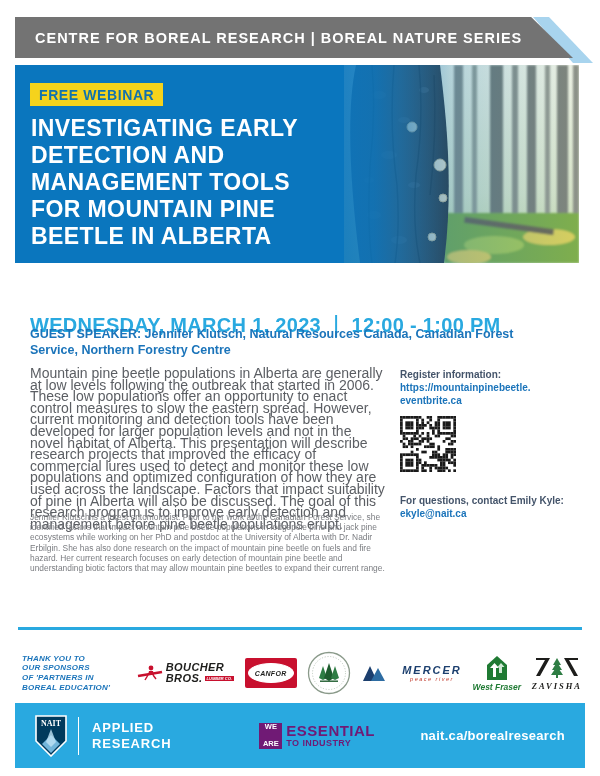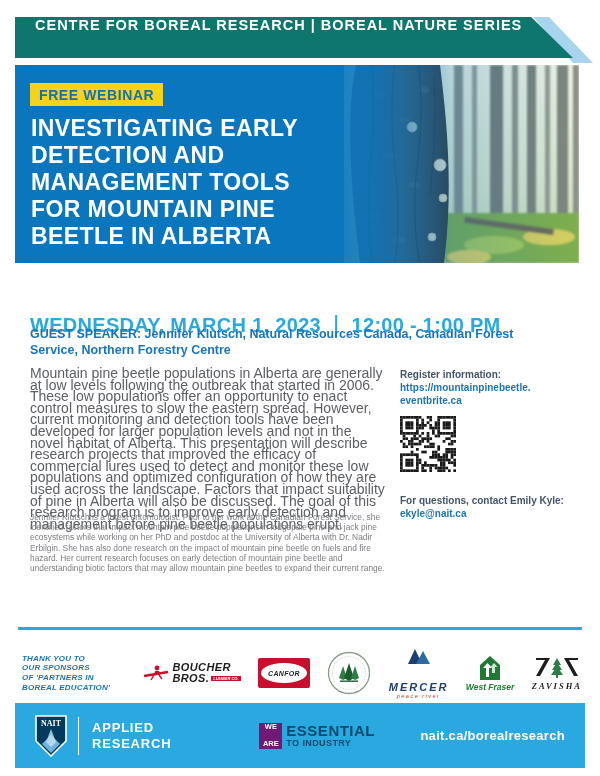--- a/index.html
+++ b/index.html
@@ -2,22 +2,22 @@
 <html><head>
 <meta charset="utf-8">
 <style>
   * { margin:0; padding:0; box-sizing:border-box; }
   body { background:#ffffff; font-family:"Liberation Sans", sans-serif; }
   .page { position:relative; width:600px; height:776px; background:#ffffff; overflow:hidden; }
 
   
   .banner-accent { position:absolute; left:533px; top:17px; width:80px; height:46px;
     background:#A8D4EE; clip-path:polygon(0px 0px, 16px 0px, 60px 46px, 40px 46px); }
-  .banner { position:absolute; left:15px; top:17px; width:558px; height:41px; background:#0f766e;
-    clip-path:polygon(0 0, 92.5% 0, 100% 100%, 0 100%); display:flex; }
+  .banner { position:absolute; left:15px; top:17px; width:558px; height:41px; background:#737373;
+    clip-path:polygon(0 0, 92.5% 0, 100% 100%, 0 100%); display:flex; align-items:center; }
   .banner .txt { color:#fff; font-weight:bold; font-size:14.5px; letter-spacing:1px; padding-left:20px; white-space:nowrap; }
 
   
   .hero { position:absolute; left:15px; top:65px; width:564px; height:198px; background:#0A76BE; overflow:hidden; }
   .hero-photo { position:absolute; right:0; top:0; width:285px; height:198px; }
   .badge { position:absolute; left:15px; top:18px; background:#F5D31C; color:#1172AE;
     font-weight:bold; font-size:14px; letter-spacing:.6px; padding:4px 9px 3px; }
   .title { position:absolute; left:16px; top:50px; color:#fff; font-weight:bold;
     font-size:23px; line-height:27px; letter-spacing:.4px; }
 
@@ -51,38 +51,38 @@
   .boucher { gap:3px; }
   .boucher-text { display:flex; flex-direction:column; }
   .boucher-l1 { font-weight:900; font-size:11px; letter-spacing:.4px; color:#1d1d1b; line-height:11px; }
   .boucher-row { display:flex; align-items:center; gap:2px; }
   .boucher-l2 { font-weight:900; font-size:11px; letter-spacing:.4px; color:#1d1d1b; line-height:11px; }
   .boucher-sub { font-size:4px; font-weight:bold; color:#C8102E; background:#C8102E; color:#fff; padding:0 2px; line-height:5px; }
   .canfor { width:52px; height:30px; background:#C8102E; border-radius:2px; align-items:center; }
   .canfor-oval { width:46px; height:20px; background:#fff; border:1.5px solid #fff; border-radius:50%;
     display:flex; align-items:center; justify-content:center; }
   .canfor-txt { font-size:7px; font-weight:900; color:#1d1d1b; letter-spacing:.3px; }
-  .mercer { gap:16px;flex-direction:column; }
+  .mercer { gap:16px; }
   .mercer-text { display:flex; flex-direction:column; }
   .mercer-name { font-weight:900; font-size:11px; letter-spacing:2px; color:#1C3F6E; line-height:12px; }
   .mercer-sub { font-size:5.5px; letter-spacing:1.5px; color:#C0392B; text-align:center; line-height:7px; }
   .wf { flex-direction:column; gap:1px; }
   .wf-name { font-weight:bold; font-size:8.5px; color:#1F7A33; }
   .zav { flex-direction:column; gap:1px; }
   .zav-name { font-family:"Liberation Serif", serif; font-weight:bold; font-size:8.5px; letter-spacing:2px; color:#1d1d1b; }
 
   
   .footer { position:absolute; left:15px; top:703px; width:570px; height:65px; background:#29A9E0;
     display:flex; align-items:center; padding:0 20px; }
   .f-divider { width:1px; height:38px; background:#ffffff; margin:0 13px 0 11px; }
   .applied { color:#fff; font-weight:bold; font-size:13px; line-height:15.5px; letter-spacing:.8px; }
   .weare-group { display:flex; align-items:center; gap:4px; margin-left:88px; }
   .weare-box { width:23px; height:26px; background:#701a75; color:#fff; font-weight:bold; font-size:7.5px;
     line-height:8.5px; display:flex; flex-direction:column; align-items:center; justify-content:space-between; }
-  .essential-col { color:#0c4a6e; font-weight:bold; }
+  .essential-col { color:#701a75; font-weight:bold; }
   .essential { font-size:15px; line-height:15px; letter-spacing:.5px; }
   .to-industry { font-size:9px; line-height:10px; letter-spacing:.4px; }
   .f-url { margin-left:auto; color:#fff; font-weight:bold; font-size:13px; letter-spacing:.3px; cursor:pointer; }
 </style>
 </head>
 <body>
 
 <div class="page">
 
   <div class="banner-accent"></div>

